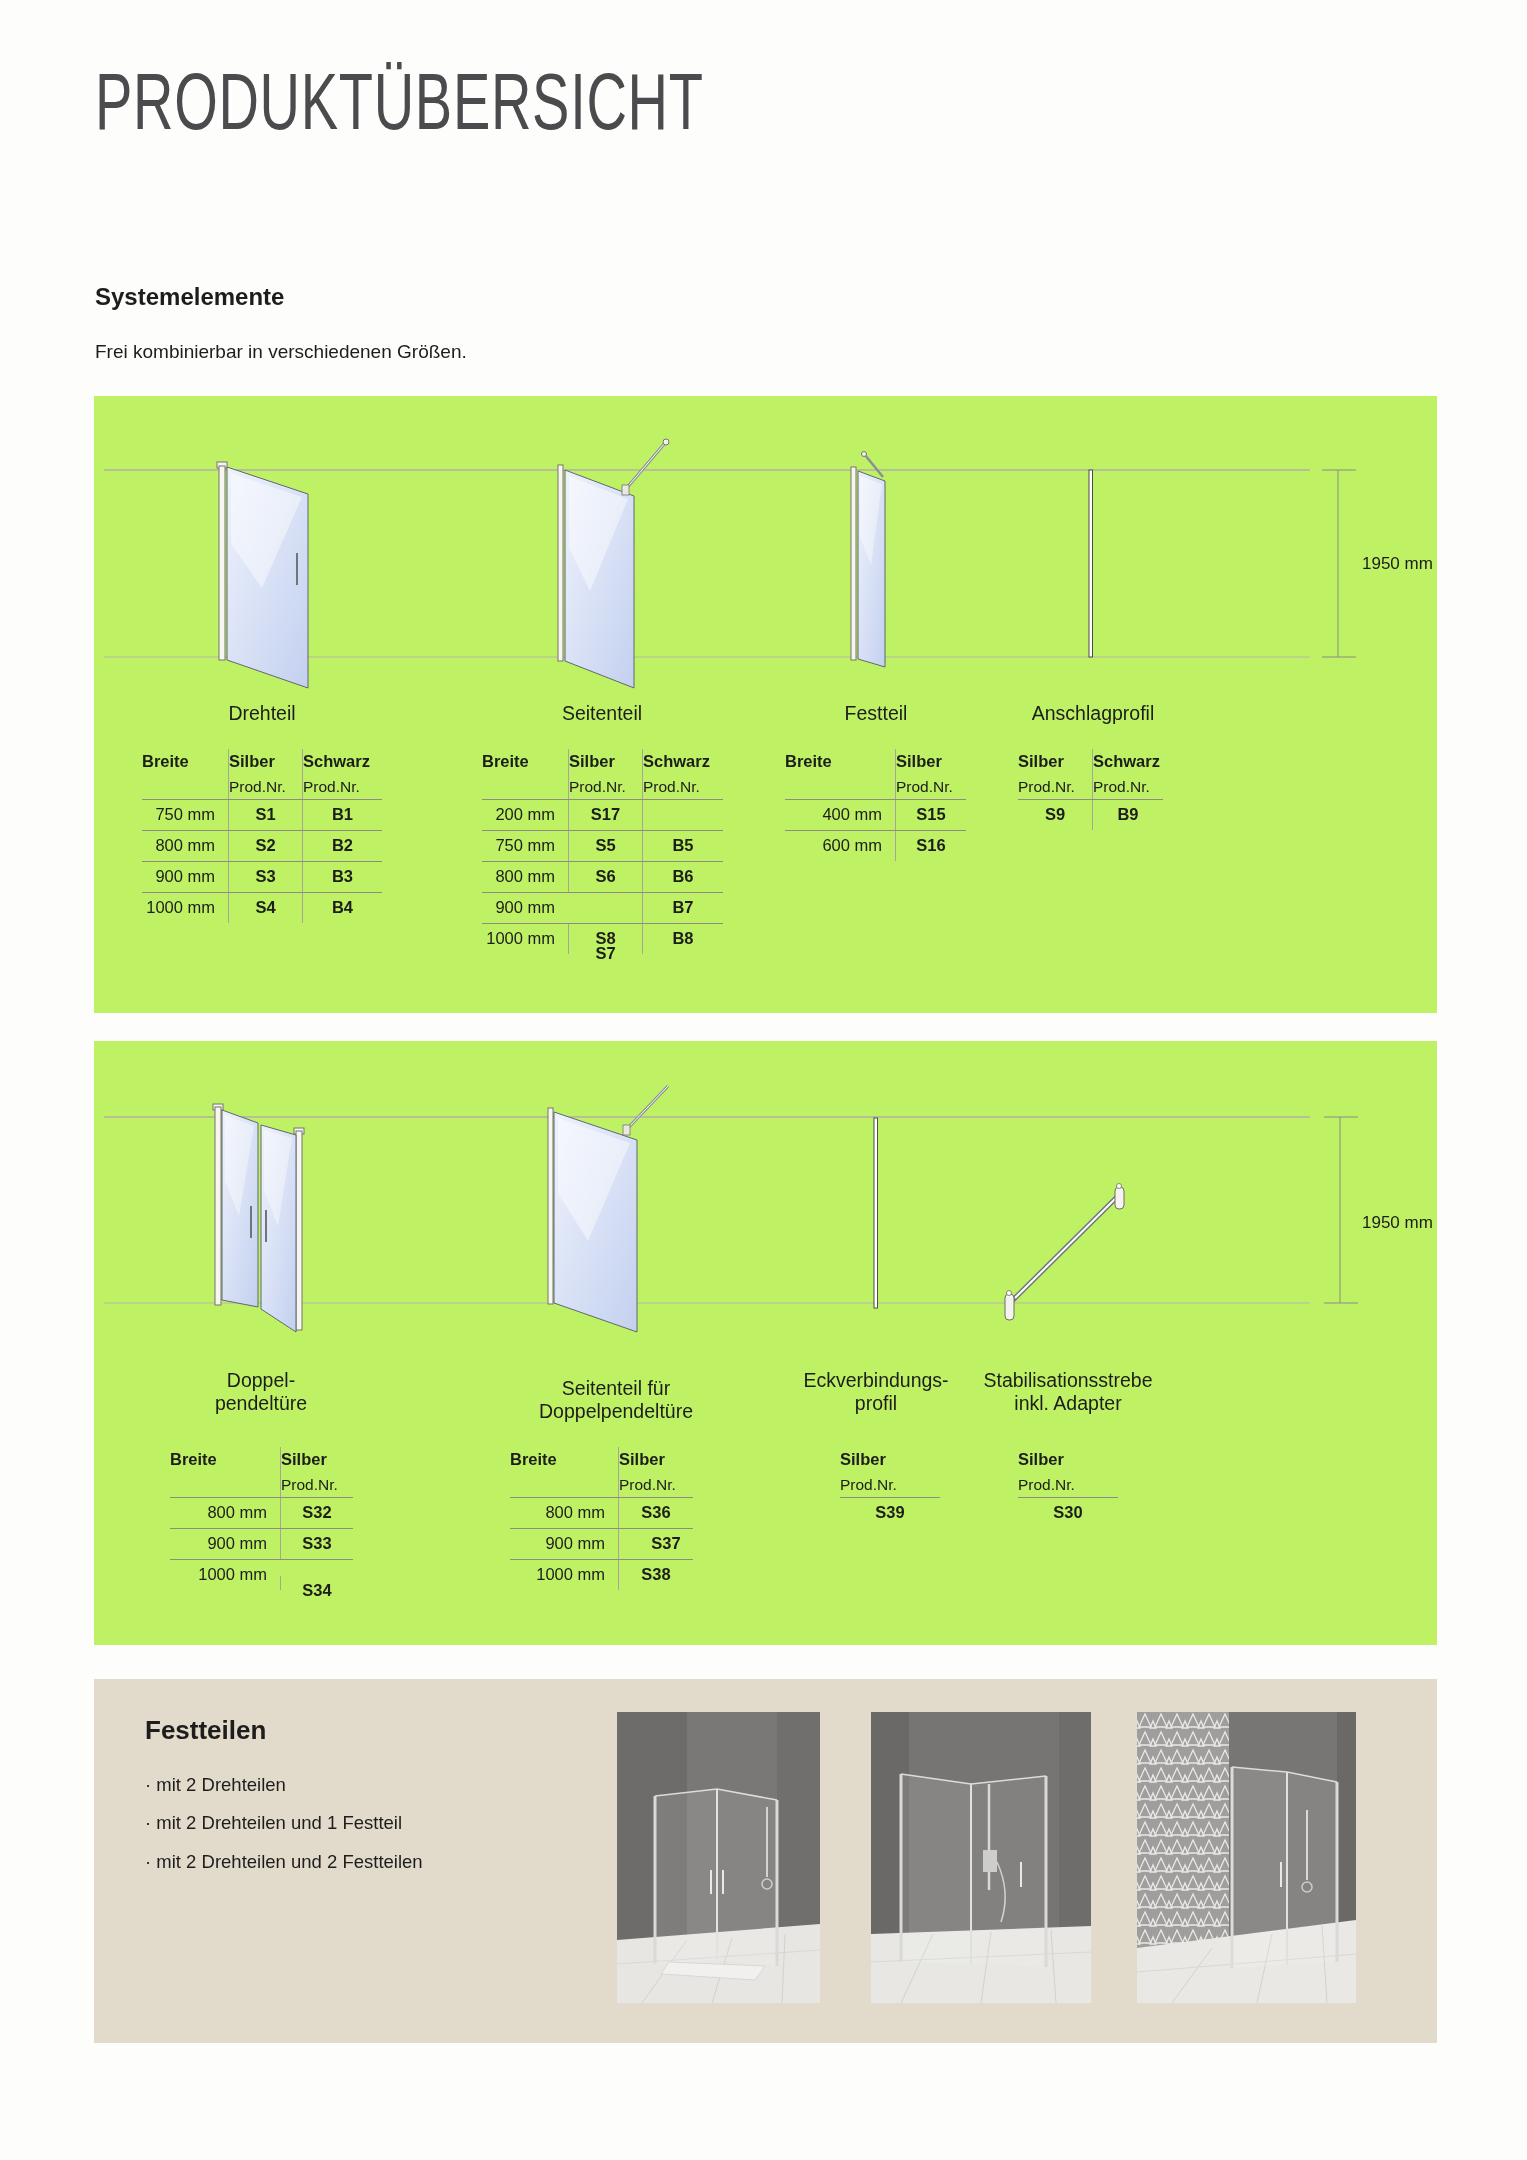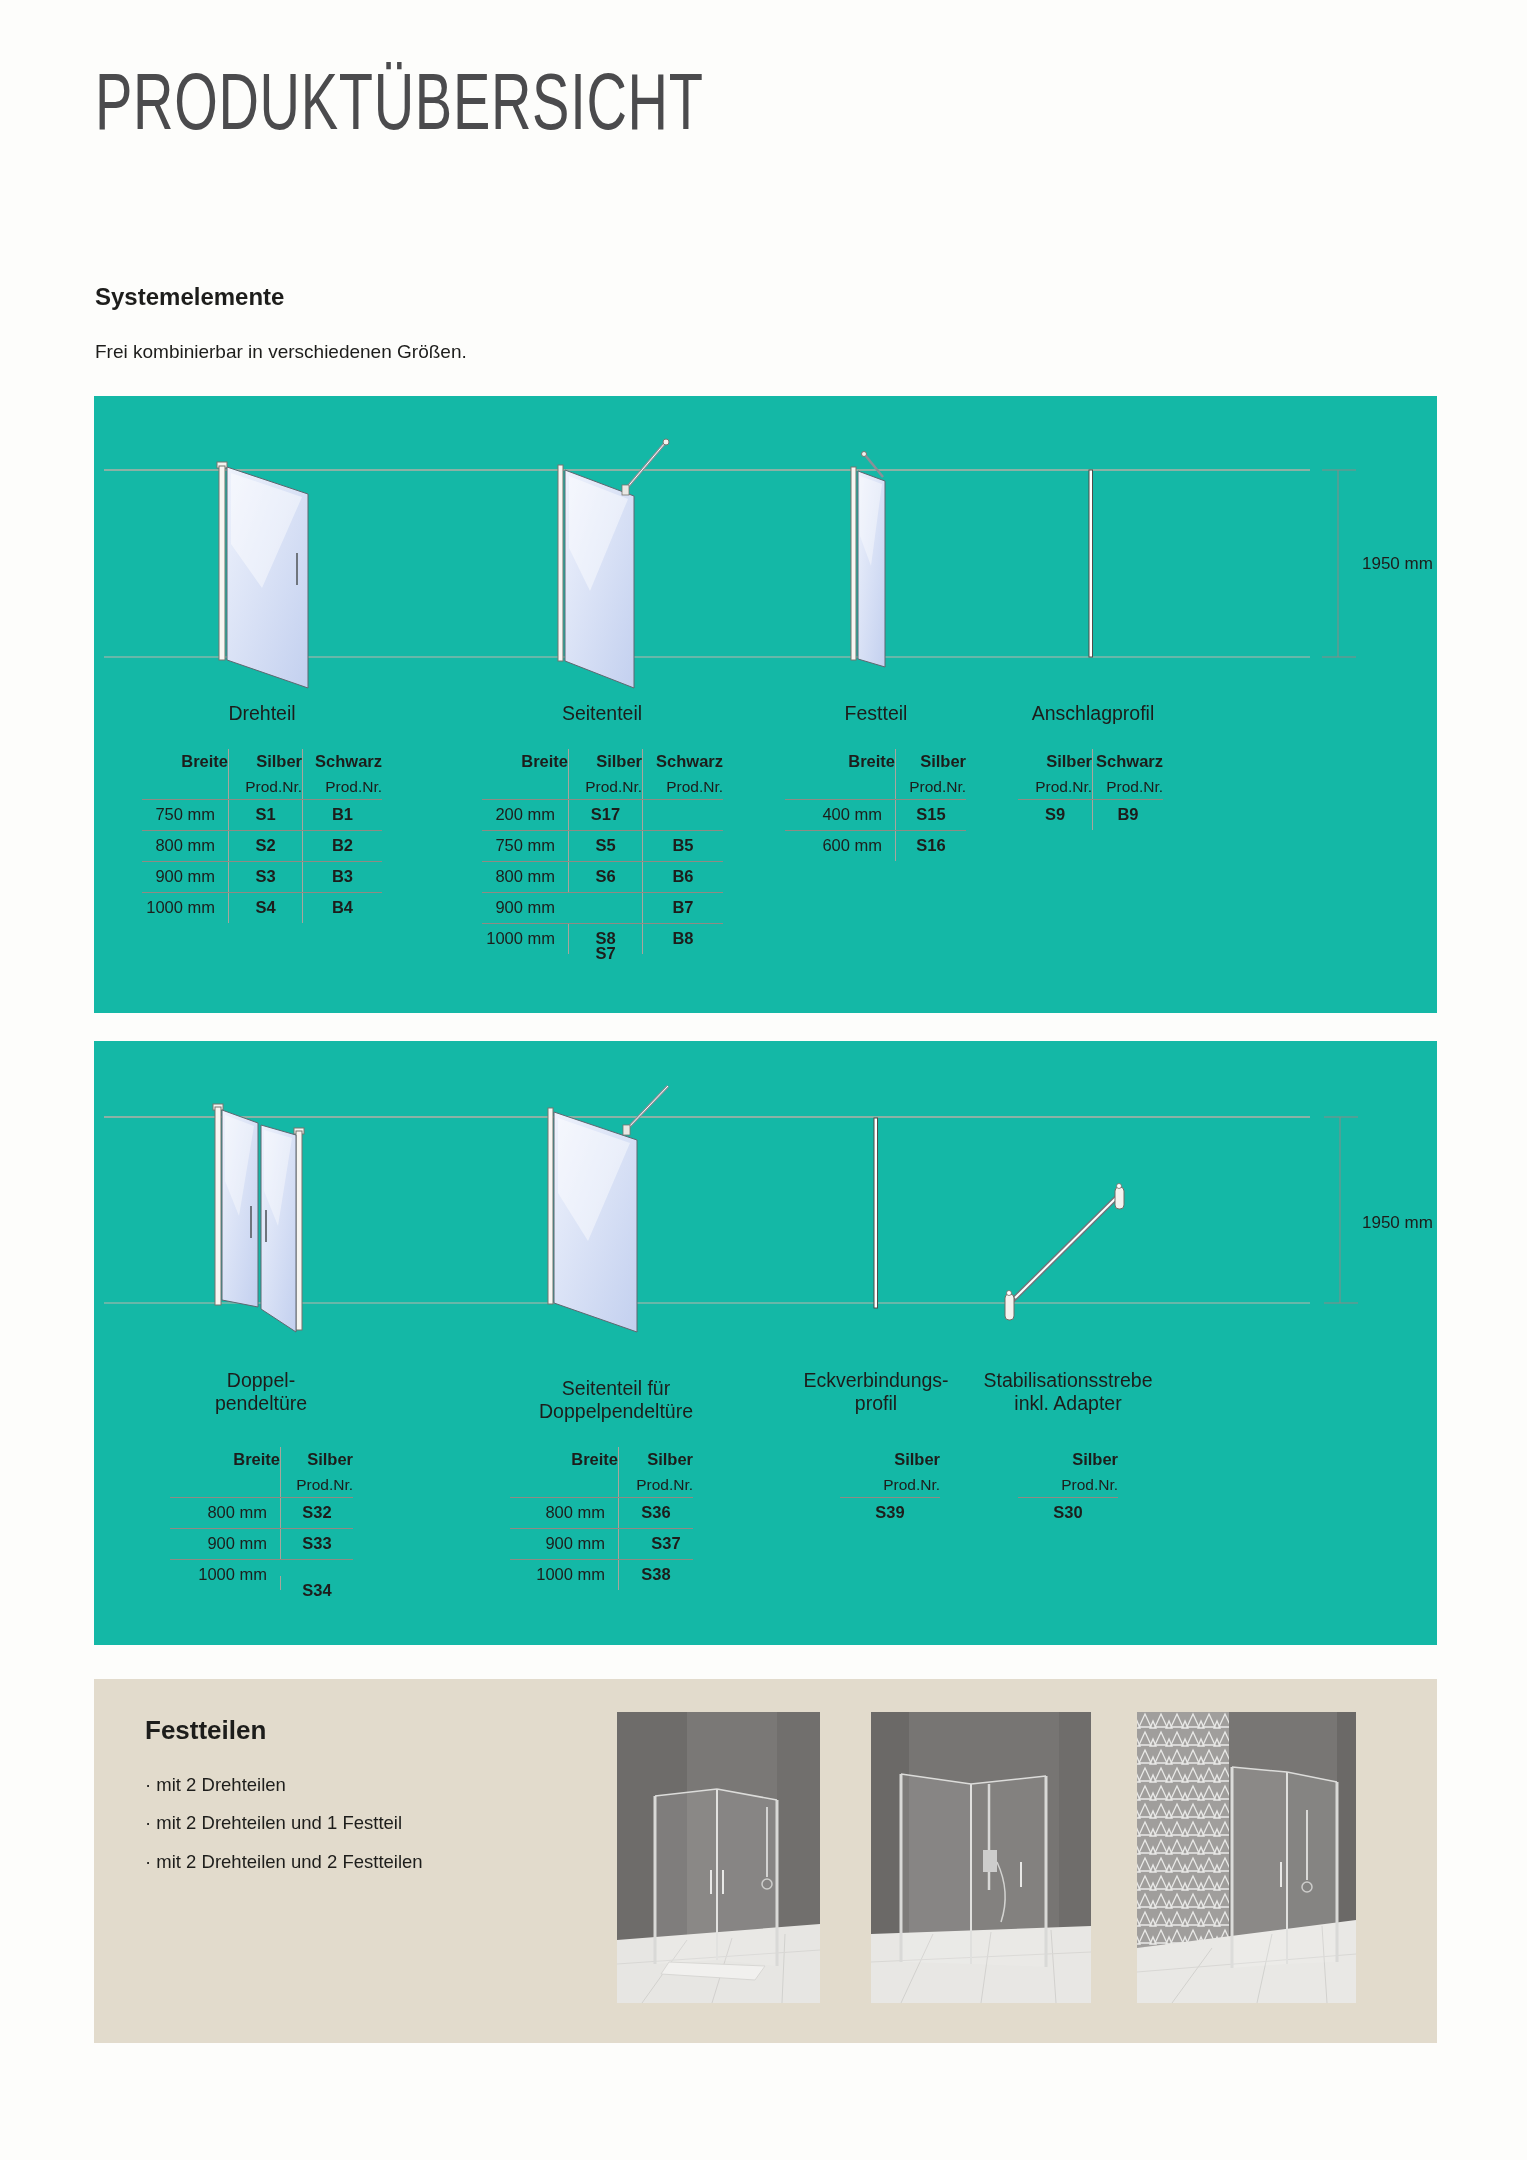--- a/index.html
+++ b/index.html
@@ -9,35 +9,35 @@
   
   .title{position:absolute;left:95px;top:62px;font-size:80px;font-weight:300;color:#4b4b4d;
          letter-spacing:1px;transform:scaleX(0.70);transform-origin:left top;white-space:nowrap;line-height:80px;}
   .banner{position:absolute;left:93px;top:160px;width:1247px;height:53px;background:#8a7c6e;}
   .banner span{display:block;padding-left:22px;line-height:54px;font-size:28px;color:#2f2b26;
          transform:scaleX(0.93);transform-origin:left top;white-space:nowrap;}
   .sec-head{position:absolute;left:95px;top:283px;font-size:24px;font-weight:bold;}
   .sec-sub{position:absolute;left:95px;top:341px;font-size:19px;}
 
   
-  .panel{position:absolute;left:94px;width:1343px;background:#14b8a6;}
+  .panel{position:absolute;left:94px;width:1343px;background:#bef264;}
   .panel1{top:396px;height:617px;}
   .panel2{top:1041px;height:604px;}
   .panel3{top:1679px;height:364px;background:#e2dbcc;}
   .diagram{position:absolute;left:0;top:0;}
 
   
   .dlabel{position:absolute;font-size:19.5px;transform:translateX(-50%);white-space:nowrap;color:#1d1d1b;}
   .dlabel2{position:absolute;font-size:19.5px;transform:translateX(-50%);text-align:center;line-height:23px;color:#1d1d1b;}
   .dim{position:absolute;font-size:17px;color:#1d1d1b;white-space:nowrap;}
 
   
   .ptable{position:absolute;color:#1d1d1b;}
   .thead{display:flex;border-bottom:1px solid #8f8b84;height:54px;align-items:flex-end;}
-  .th{text-align:right;box-sizing:border-box;}
+  .th{text-align:left;box-sizing:border-box;}
   .th .h1{display:block;font-weight:bold;font-size:16.5px;line-height:25px;}
   .th .h2{display:block;font-size:15.5px;line-height:25px;}
   .trow{display:flex;border-bottom:1px solid #8f8b84;height:30px;line-height:29px;font-size:16.5px;}
   .trow:last-child{border-bottom:none;}
   .c{box-sizing:border-box;}
   .breite{text-align:right;padding-right:13px;}
   .prod{text-align:center;font-weight:bold;}
   .divided{border-left:1px solid #a9a59c;}
 
   

